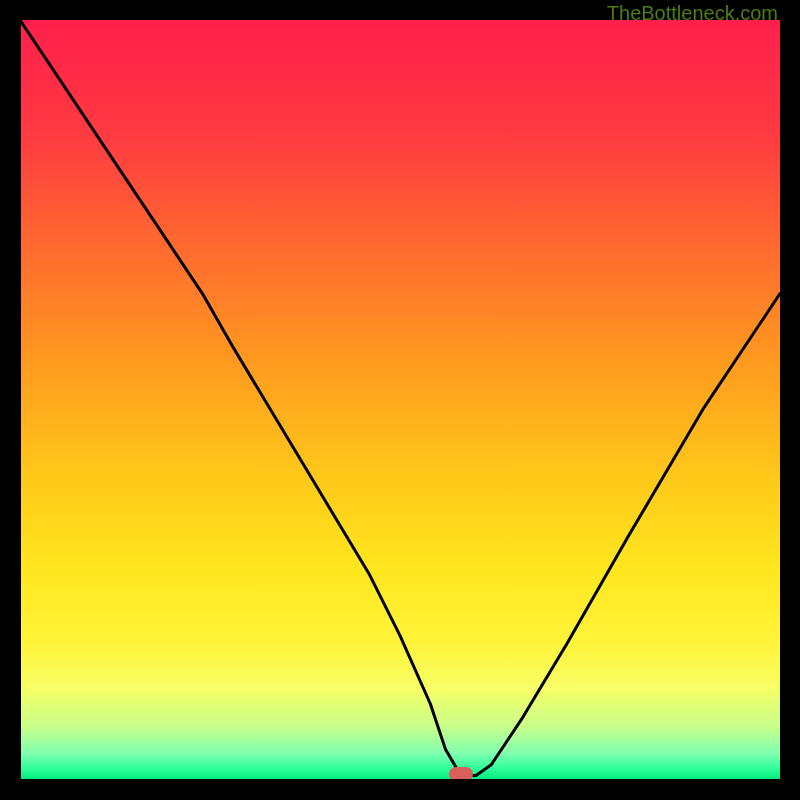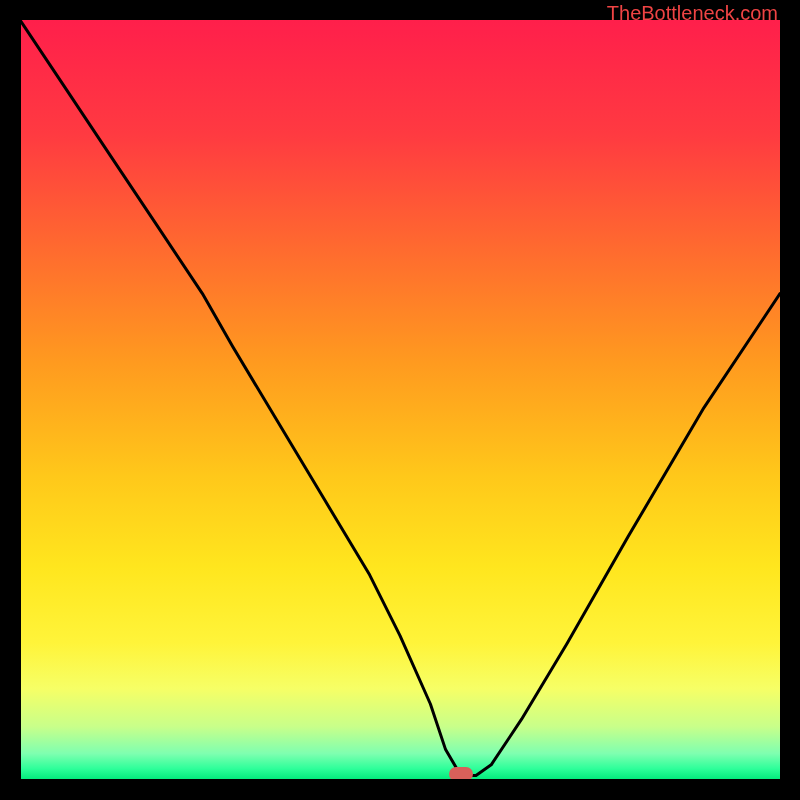--- a/index.html
+++ b/index.html
@@ -30,21 +30,21 @@
     position: absolute;
     left: 0;
     top: 0;
     width: 100%;
     height: 100%;
   }
   .watermark {
     position: absolute;
     top: 2px;
     right: 22px;
-    color: #ef4444;
+    color: #4d7c0f;
     font-size: 20px;
     font-weight: 500;
     z-index: 10;
   }
   .curve-svg {
     position: absolute;
     left: 0;
     top: 0;
     width: 100%;
     height: 100%;

